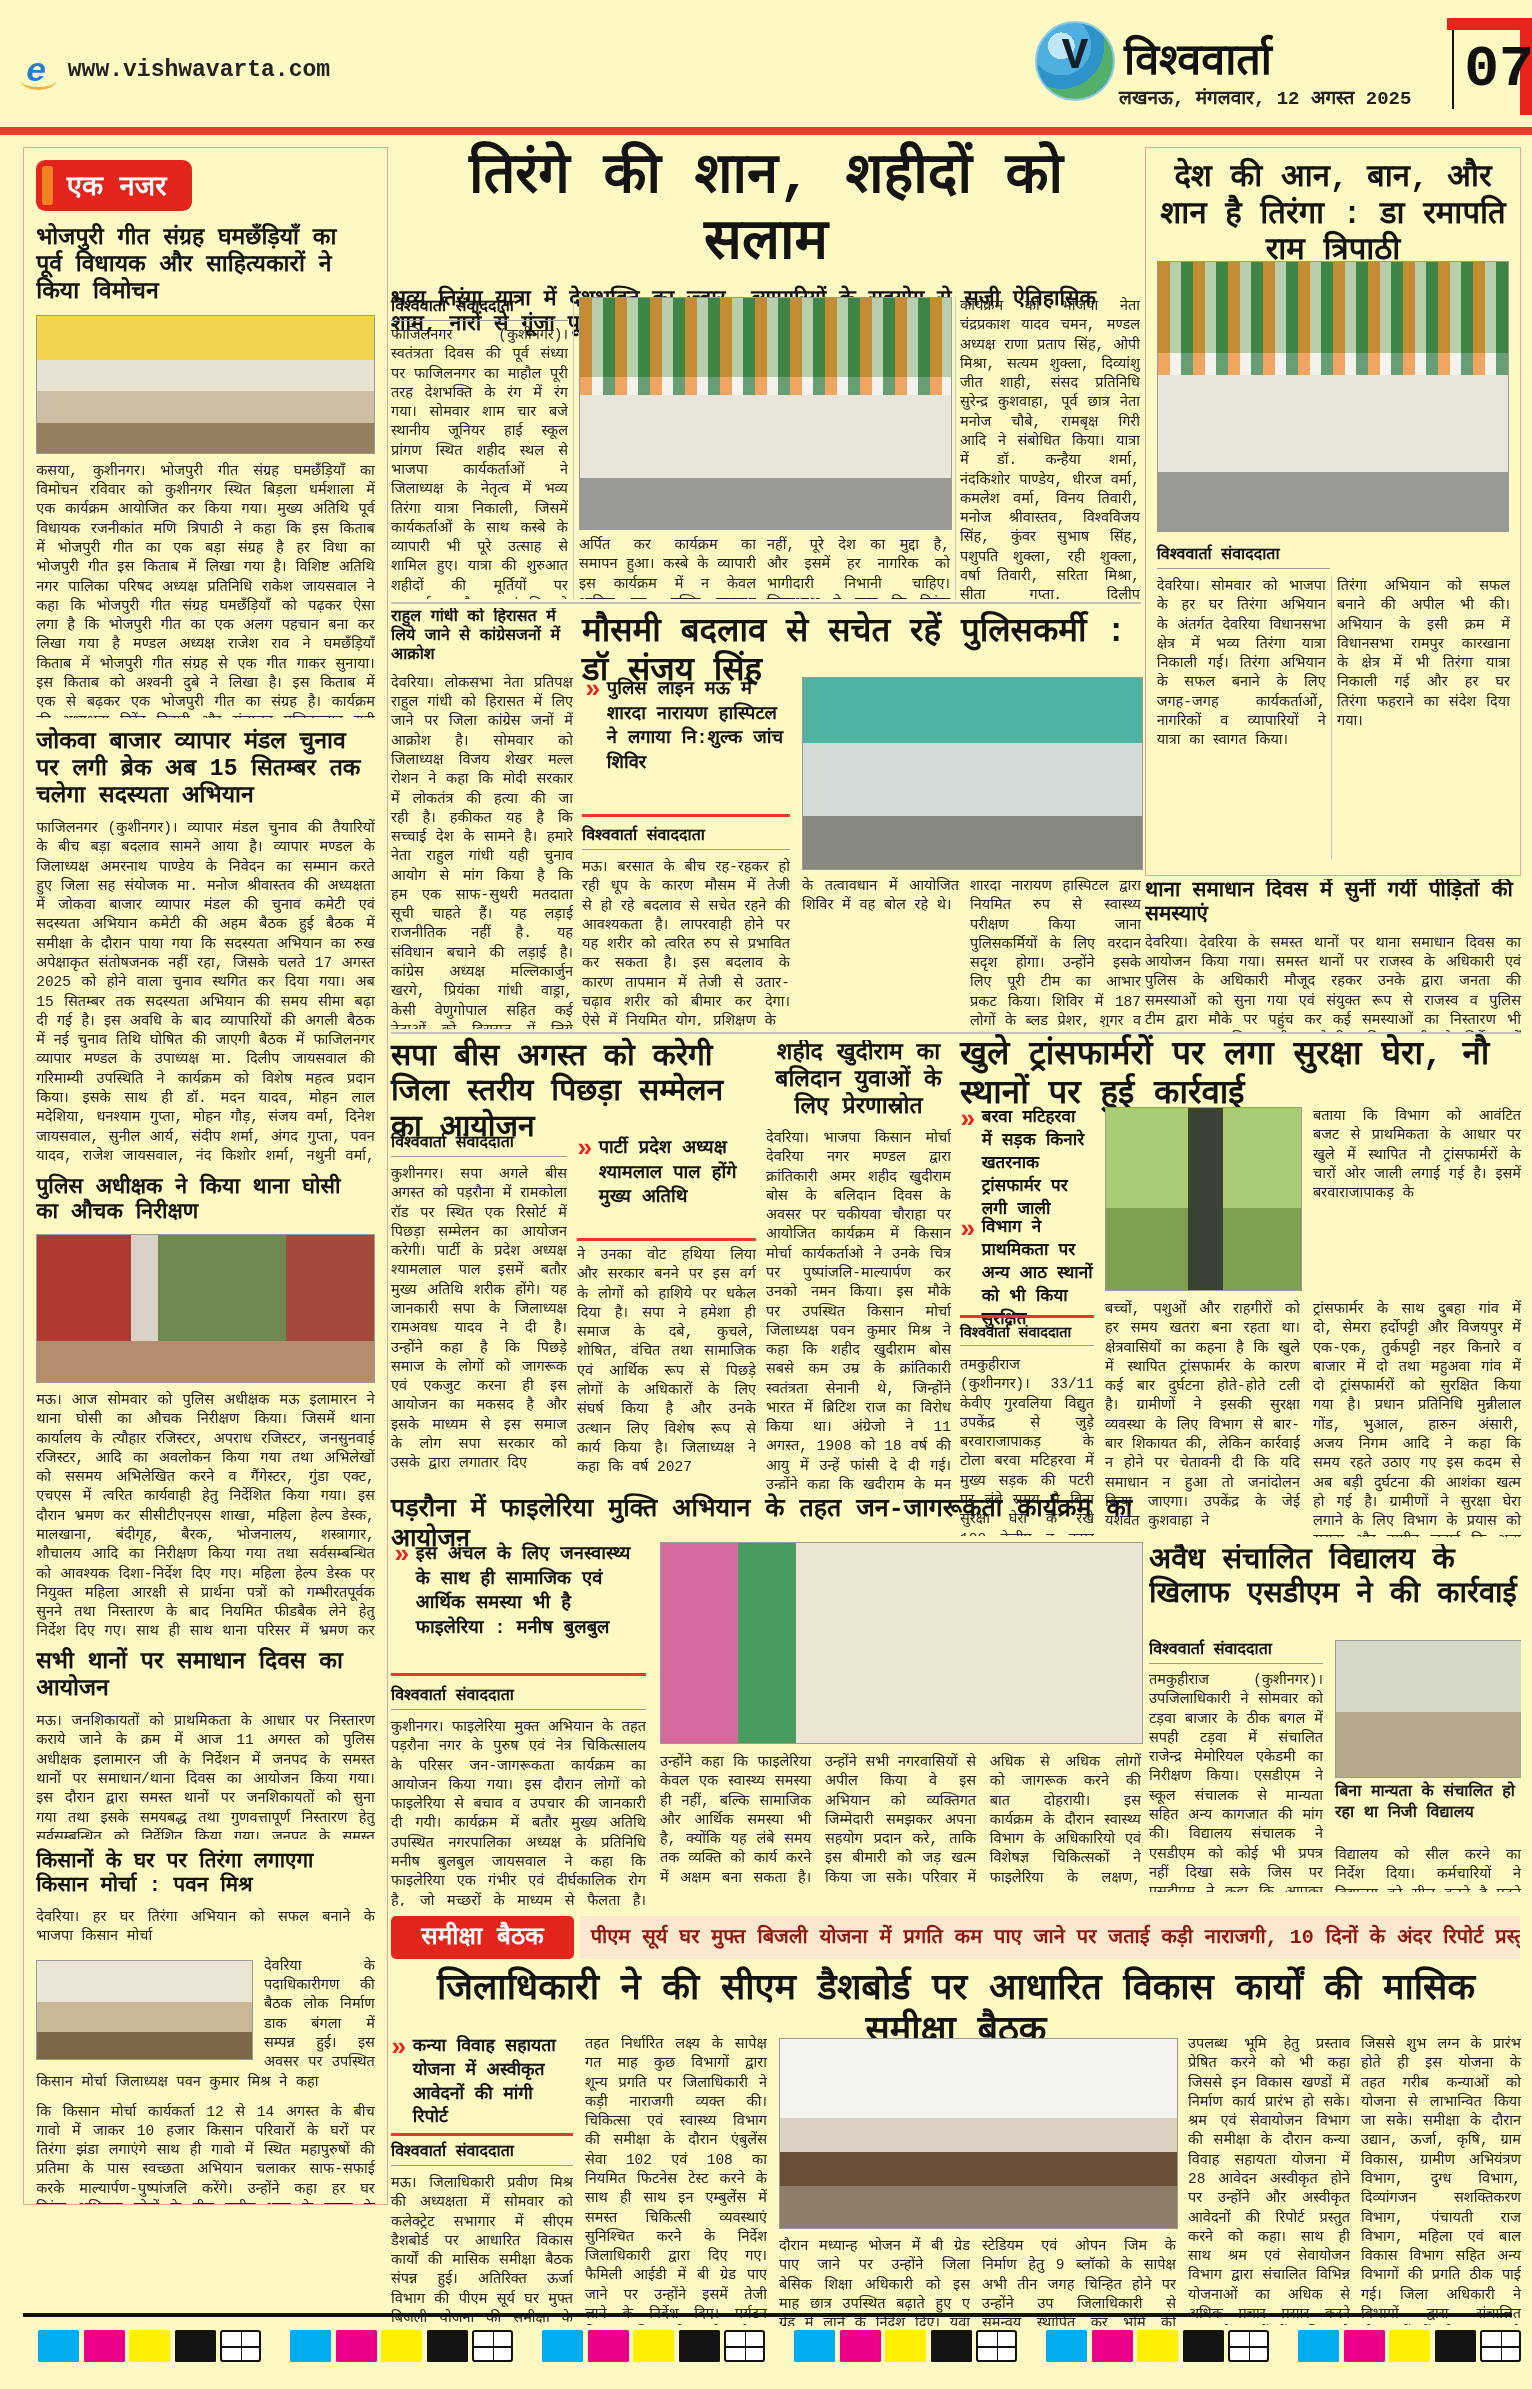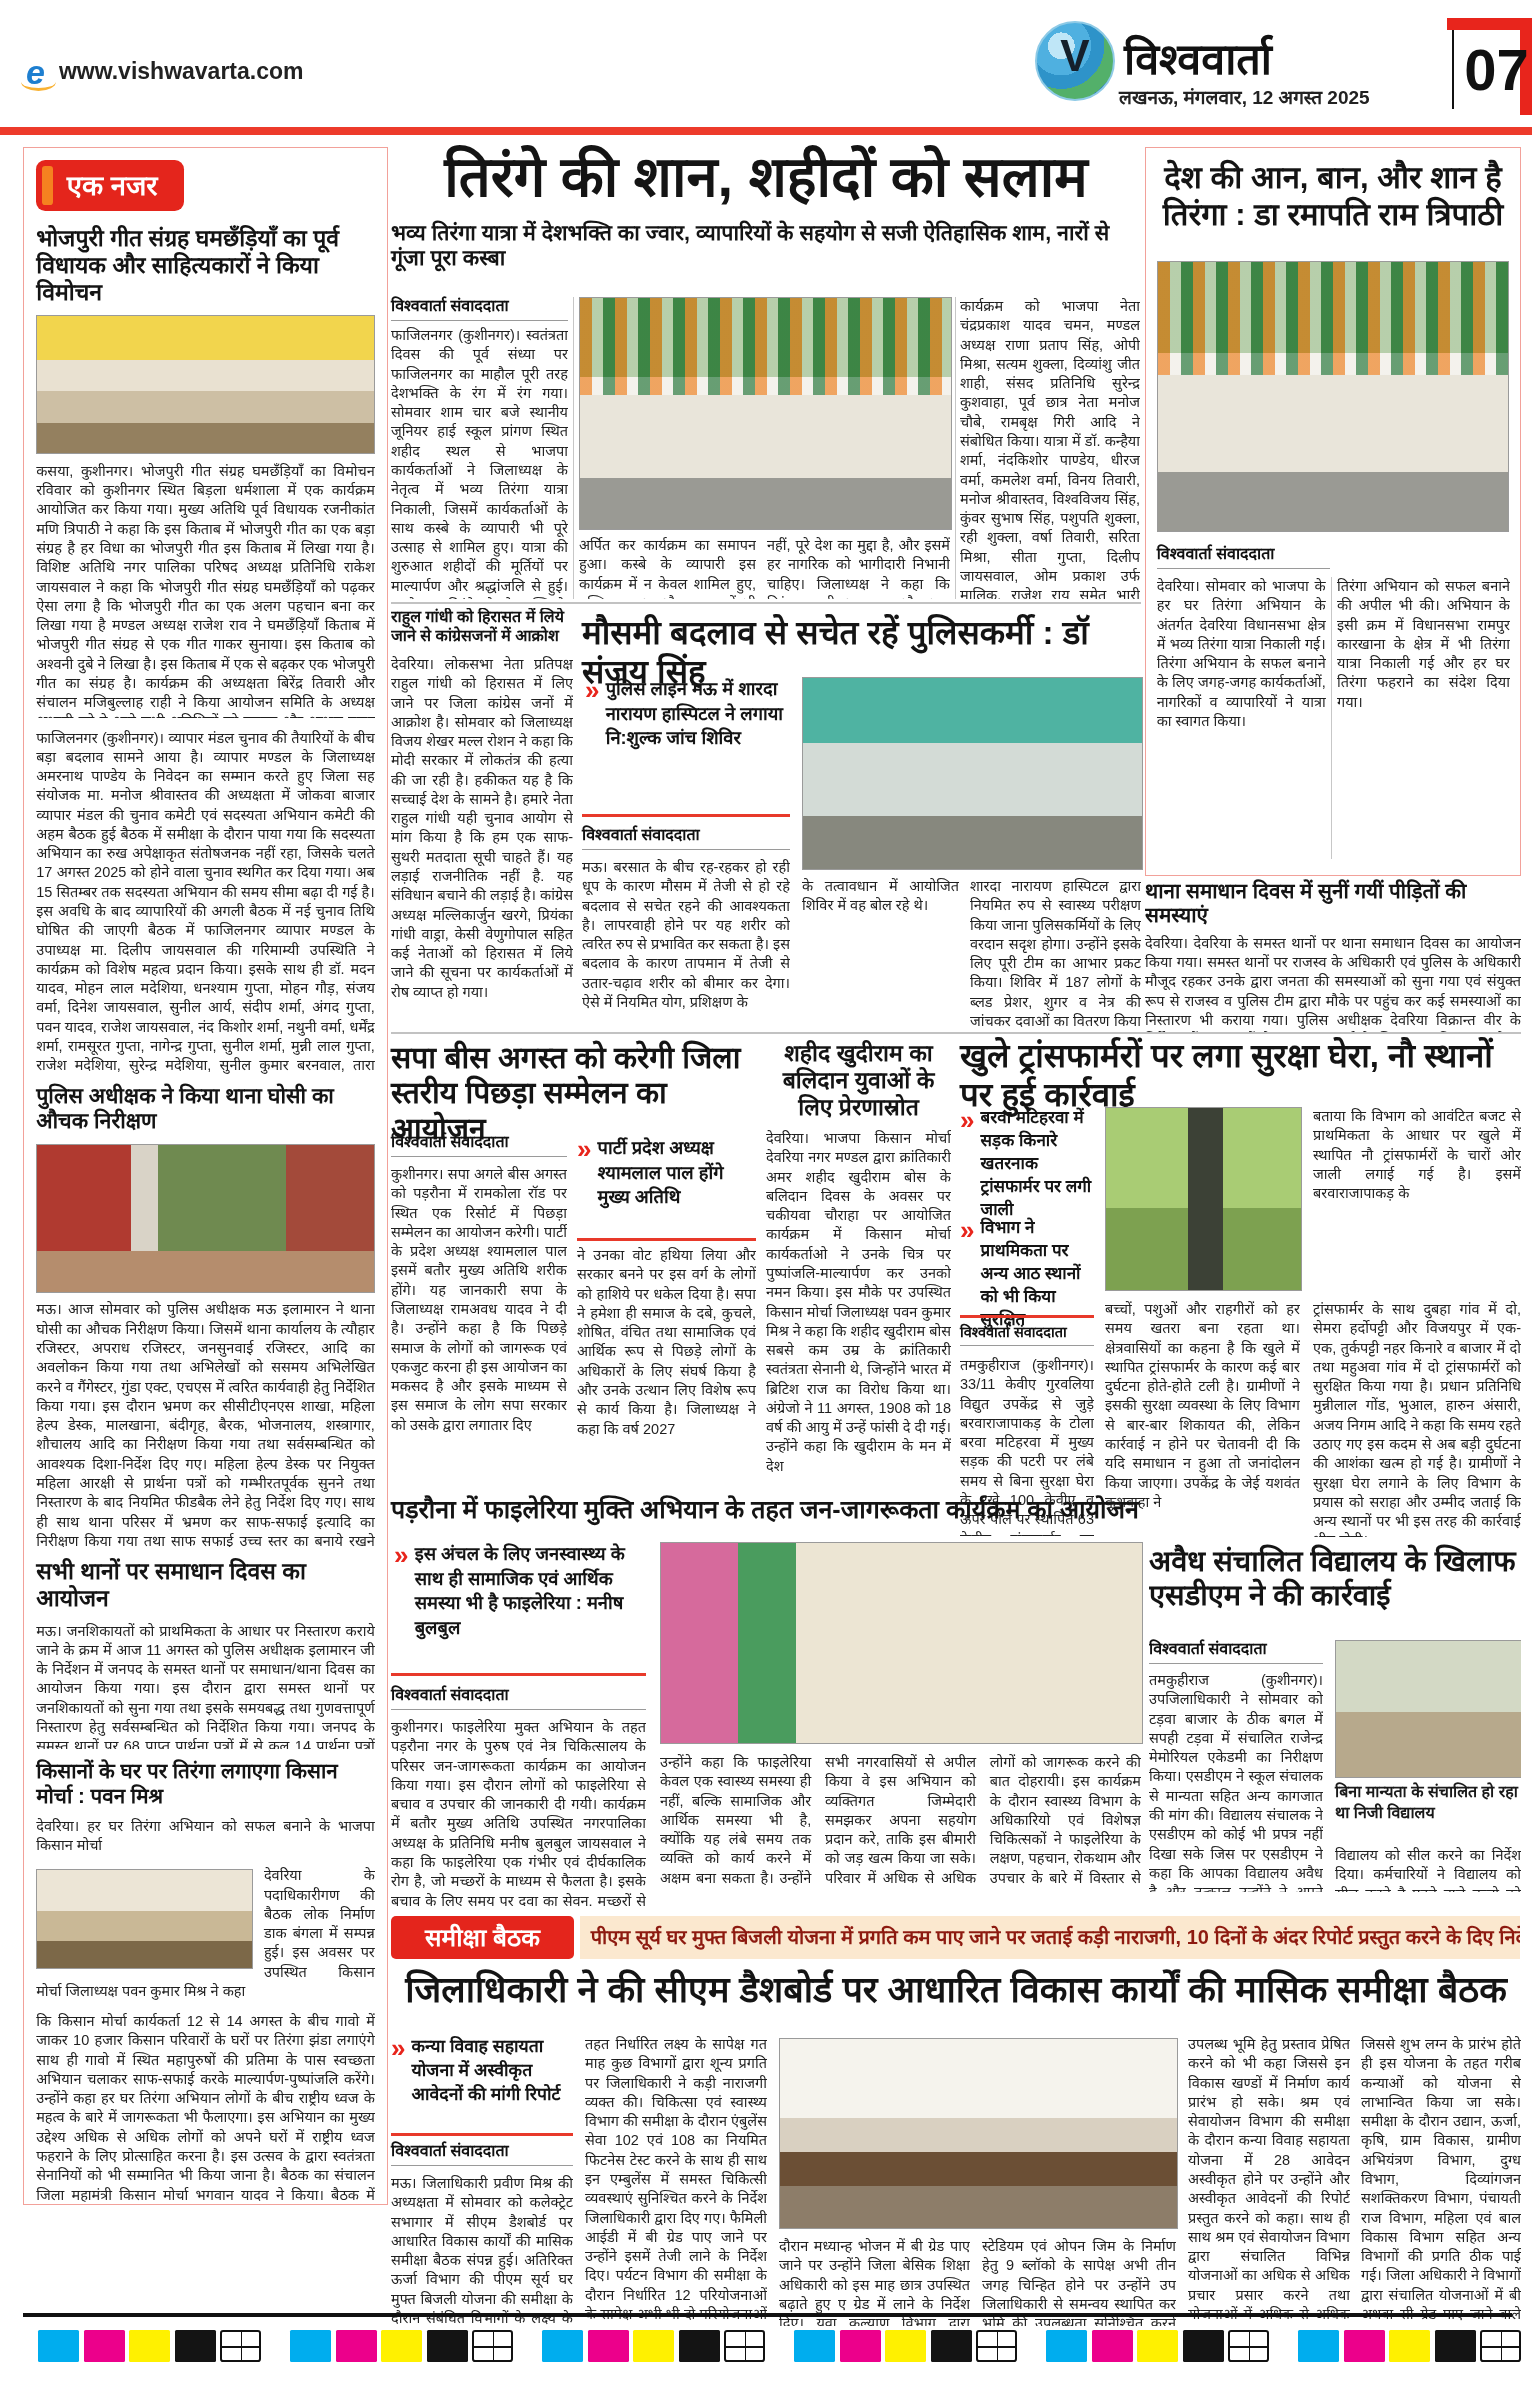--- a/index.html
+++ b/index.html
@@ -1,17 +1,17 @@
 <!DOCTYPE html>
 <html style="font-size:12.2px"><head>
 <meta charset="utf-8">
 <style>
   html,body{margin:0;padding:0;background:#e9e9e9;}
-  .page{position:relative;width:1533px;height:2389px;background:#ffffff;overflow:hidden;
-        font-family:Liberation Sans, sans-serif;color:#1a1a1a;}
+  .page{position:relative;width:1533px;height:2389px;background:#fef9c3;overflow:hidden;
+        font-family:Liberation Mono, monospace;color:#1a1a1a;}
   
   .site{position:absolute;left:26px;top:53px;font-size:23px;font-weight:bold;color:#222;}
   .eicon{display:inline-block;position:relative;color:#1e7fd0;font-weight:bold;font-style:italic;
          font-size:34px;margin-right:7.6px;vertical-align:-4.6px;}
   .eicon::after{content:"";position:absolute;left:-4.6px;bottom:1.5px;width:35px;height:15.3px;
          border-bottom:3.8px solid #f9b233;border-radius:50%;}
   .masthead{position:absolute;left:382px;top:32px;width:649px;text-align:center;
             font-size:44px;font-weight:800;color:#111;}
   .logo{position:absolute;left:1035px;top:21.4px;width:76px;height:76px;border-radius:50%;
         background:radial-gradient(circle at 32% 30%,#bfe6f7 0 18%,#4fb0e0 18% 40%,#2e93c9 40% 58%,#53b06a 58% 78%,#2e7fb5 78% 100%);
@@ -86,20 +86,21 @@
     <span>07</span>
   </div>
   <div class="redrule"></div>
 
   <div class="leftbox">
     <div class="badge">एक नजर</div>
     <div class="hl lh">भोजपुरी गीत संग्रह घमछँड़ियाँ का पूर्व विधायक और साहित्यकारों ने किया विमोचन</div>
     <div class="photo ph-book" style="width:337px;height:137px;margin-bottom:7.6px;"></div>
     <div class="body" style="height:256px;overflow:hidden;">कसया, कुशीनगर। भोजपुरी गीत संग्रह घमछँड़ियाँ का विमोचन रविवार को कुशीनगर स्थित बिड़ला धर्मशाला में एक कार्यक्रम आयोजित कर किया गया। मुख्य अतिथि पूर्व विधायक रजनीकांत मणि त्रिपाठी ने कहा कि इस किताब में भोजपुरी गीत का एक बड़ा संग्रह है हर विधा का भोजपुरी गीत इस किताब में लिखा गया है। विशिष्ट अतिथि नगर पालिका परिषद अध्यक्ष प्रतिनिधि राकेश जायसवाल ने कहा कि भोजपुरी गीत संग्रह घमछँड़ियाँ को पढ़कर ऐसा लगा है कि भोजपुरी गीत का एक अलग पहचान बना कर लिखा गया है मण्डल अध्यक्ष राजेश राव ने घमछँड़ियाँ किताब में भोजपुरी गीत संग्रह से एक गीत गाकर सुनाया। इस किताब को अश्वनी दुबे ने लिखा है। इस किताब में एक से बढ़कर एक भोजपुरी गीत का संग्रह है। कार्यक्रम की अध्यक्षता बिरेंद्र तिवारी और संचालन मजिबुल्लाह राही ने किया आयोजन समिति के अध्यक्ष अश्वनी दुबे ने आये सभी अतिथियों को स्वागत और आभार प्रकट किया। इस अवसर पर बिनोद दुबे, गीतकार चंदेश्वर शर्मा परवाना, दिनेश तिवारी भोजपुरिया, सत्यम बदा शर्मा, आदित्य तिवारी, मंटू पाठक, साहिल अहमद, मनोज मिश्रा, राम बिनोद दुबे, सुनील मिश्रा, मनोज जायसवाल, आदित्य पांडेय, पवन दुबे आदि मौजूद थे।</div>
 
+    <div class="hl lh">जोकवा बाजार व्यापार मंडल चुनाव पर लगी ब्रेक अब 15 सितम्बर तक चलेगा सदस्यता अभियान</div>
     <div class="body" style="height:345px;overflow:hidden;">फाजिलनगर (कुशीनगर)। व्यापार मंडल चुनाव की तैयारियों के बीच बड़ा बदलाव सामने आया है। व्यापार मण्डल के जिलाध्यक्ष अमरनाथ पाण्डेय के निवेदन का सम्मान करते हुए जिला सह संयोजक मा. मनोज श्रीवास्तव की अध्यक्षता में जोकवा बाजार व्यापार मंडल की चुनाव कमेटी एवं सदस्यता अभियान कमेटी की अहम बैठक हुई बैठक में समीक्षा के दौरान पाया गया कि सदस्यता अभियान का रुख अपेक्षाकृत संतोषजनक नहीं रहा, जिसके चलते 17 अगस्त 2025 को होने वाला चुनाव स्थगित कर दिया गया। अब 15 सितम्बर तक सदस्यता अभियान की समय सीमा बढ़ा दी गई है। इस अवधि के बाद व्यापारियों की अगली बैठक में नई चुनाव तिथि घोषित की जाएगी बैठक में फाजिलनगर व्यापार मण्डल के उपाध्यक्ष मा. दिलीप जायसवाल की गरिमाम्यी उपस्थिति ने कार्यक्रम को विशेष महत्व प्रदान किया। इसके साथ ही डॉ. मदन यादव, मोहन लाल मदेशिया, धनश्याम गुप्ता, मोहन गौड़, संजय वर्मा, दिनेश जायसवाल, सुनील आर्य, संदीप शर्मा, अंगद गुप्ता, पवन यादव, राजेश जायसवाल, नंद किशोर शर्मा, नथुनी वर्मा, धर्मेंद्र शर्मा, रामसूरत गुप्ता, नागेन्द्र गुप्ता, सुनील शर्मा, मुन्नी लाल गुप्ता, राजेश मदेशिया, सुरेन्द्र मदेशिया, सुनील कुमार बरनवाल, तारा प्रसाद, राहुल कुमार सोनी सहित बड़ी संख्या में व्यापारी मौजूद रहे बैठक में मौजूद व्यापारी प्रतिनिधियों ने कहा कि मजबूत और व्यापक सदस्यता से ही संगठन को मजबूती मिलेगी, इसलिए इस फैसले का सभी ने स्वागत किया। अब सभी की निगाहें 15 सितम्बर के बाद होने वाली घोषणा पर टिकी हैं, जब तय होगा कि व्यापारी नेतृत्व की बागडोर किसके हाथ में जाएगी।</div>
 
     <div class="hl lh" style="font-size:21.4px;">पुलिस अधीक्षक ने किया थाना घोसी का औचक निरीक्षण</div>
     <div class="photo ph-police" style="width:337px;height:147px;margin-bottom:7.6px;"></div>
     <div class="body" style="height:247px;overflow:hidden;">मऊ। आज सोमवार को पुलिस अधीक्षक मऊ इलामारन ने थाना घोसी का औचक निरीक्षण किया। जिसमें थाना कार्यालय के त्यौहार रजिस्टर, अपराध रजिस्टर, जनसुनवाई रजिस्टर, आदि का अवलोकन किया गया तथा अभिलेखों को ससमय अभिलेखित करने व गैंगेस्टर, गुंडा एक्ट, एचएस में त्वरित कार्यवाही हेतु निर्देशित किया गया। इस दौरान भ्रमण कर सीसीटीएनएस शाखा, महिला हेल्प डेस्क, मालखाना, बंदीगृह, बैरक, भोजनालय, शस्त्रागार, शौचालय आदि का निरीक्षण किया गया तथा सर्वसम्बन्धित को आवश्यक दिशा-निर्देश दिए गए। महिला हेल्प डेस्क पर नियुक्त महिला आरक्षी से प्रार्थना पत्रों को गम्भीरतपूर्वक सुनने तथा निस्तारण के बाद नियमित फीडबैक लेने हेतु निर्देश दिए गए। साथ ही साथ थाना परिसर में भ्रमण कर साफ-सफाई इत्यादि का निरीक्षण किया गया तथा साफ सफाई उच्च स्तर का बनाये रखने हेतु प्रभारी निरीक्षक घोसी व अन्य अधिकारी/कर्मचारीगण को आवश्यक दिशा निर्देश दिया गया। इस दौरान क्षेत्राधिकारी घोसी श्री जितेन्द्र सिंह, प्रभारी निरीक्षक घोसी श्री प्रमेन्द्र सिंह व अन्य पुलिस बल मौजूद रहे।</div>
 
     <div class="hl lh">सभी थानों पर समाधान दिवस का आयोजन</div>
     <div class="body" style="height:127px;overflow:hidden;">मऊ। जनशिकायतों को प्राथमिकता के आधार पर निस्तारण कराये जाने के क्रम में आज 11 अगस्त को पुलिस अधीक्षक इलामारन जी के निर्देशन में जनपद के समस्त थानों पर समाधान/थाना दिवस का आयोजन किया गया। इस दौरान द्वारा समस्त थानों पर जनशिकायतों को सुना गया तथा इसके समयबद्ध तथा गुणवत्तापूर्ण निस्तारण हेतु सर्वसम्बन्धित को निर्देशित किया गया। जनपद के समस्त थानों पर 68 प्राप्त प्रार्थना पत्रों में से कुल 14 प्रार्थना पत्रों का मौके पर निस्तारण कराया गया तथा राजस्व विभाग से सम्बन्धित प्रार्थना पत्रों के निस्तारण हेतु राजस्व टीम को आवश्यकतानुसार पुलिस बल उपलब्ध कराकर निस्तारण किये जाने हेतु सम्बन्धित को निर्देशित किया गया।</div>
 
     <div class="hl lh" style="font-size:20.6px;">किसानों के घर पर तिरंगा लगाएगा किसान मोर्चा : पवन मिश्र</div>

